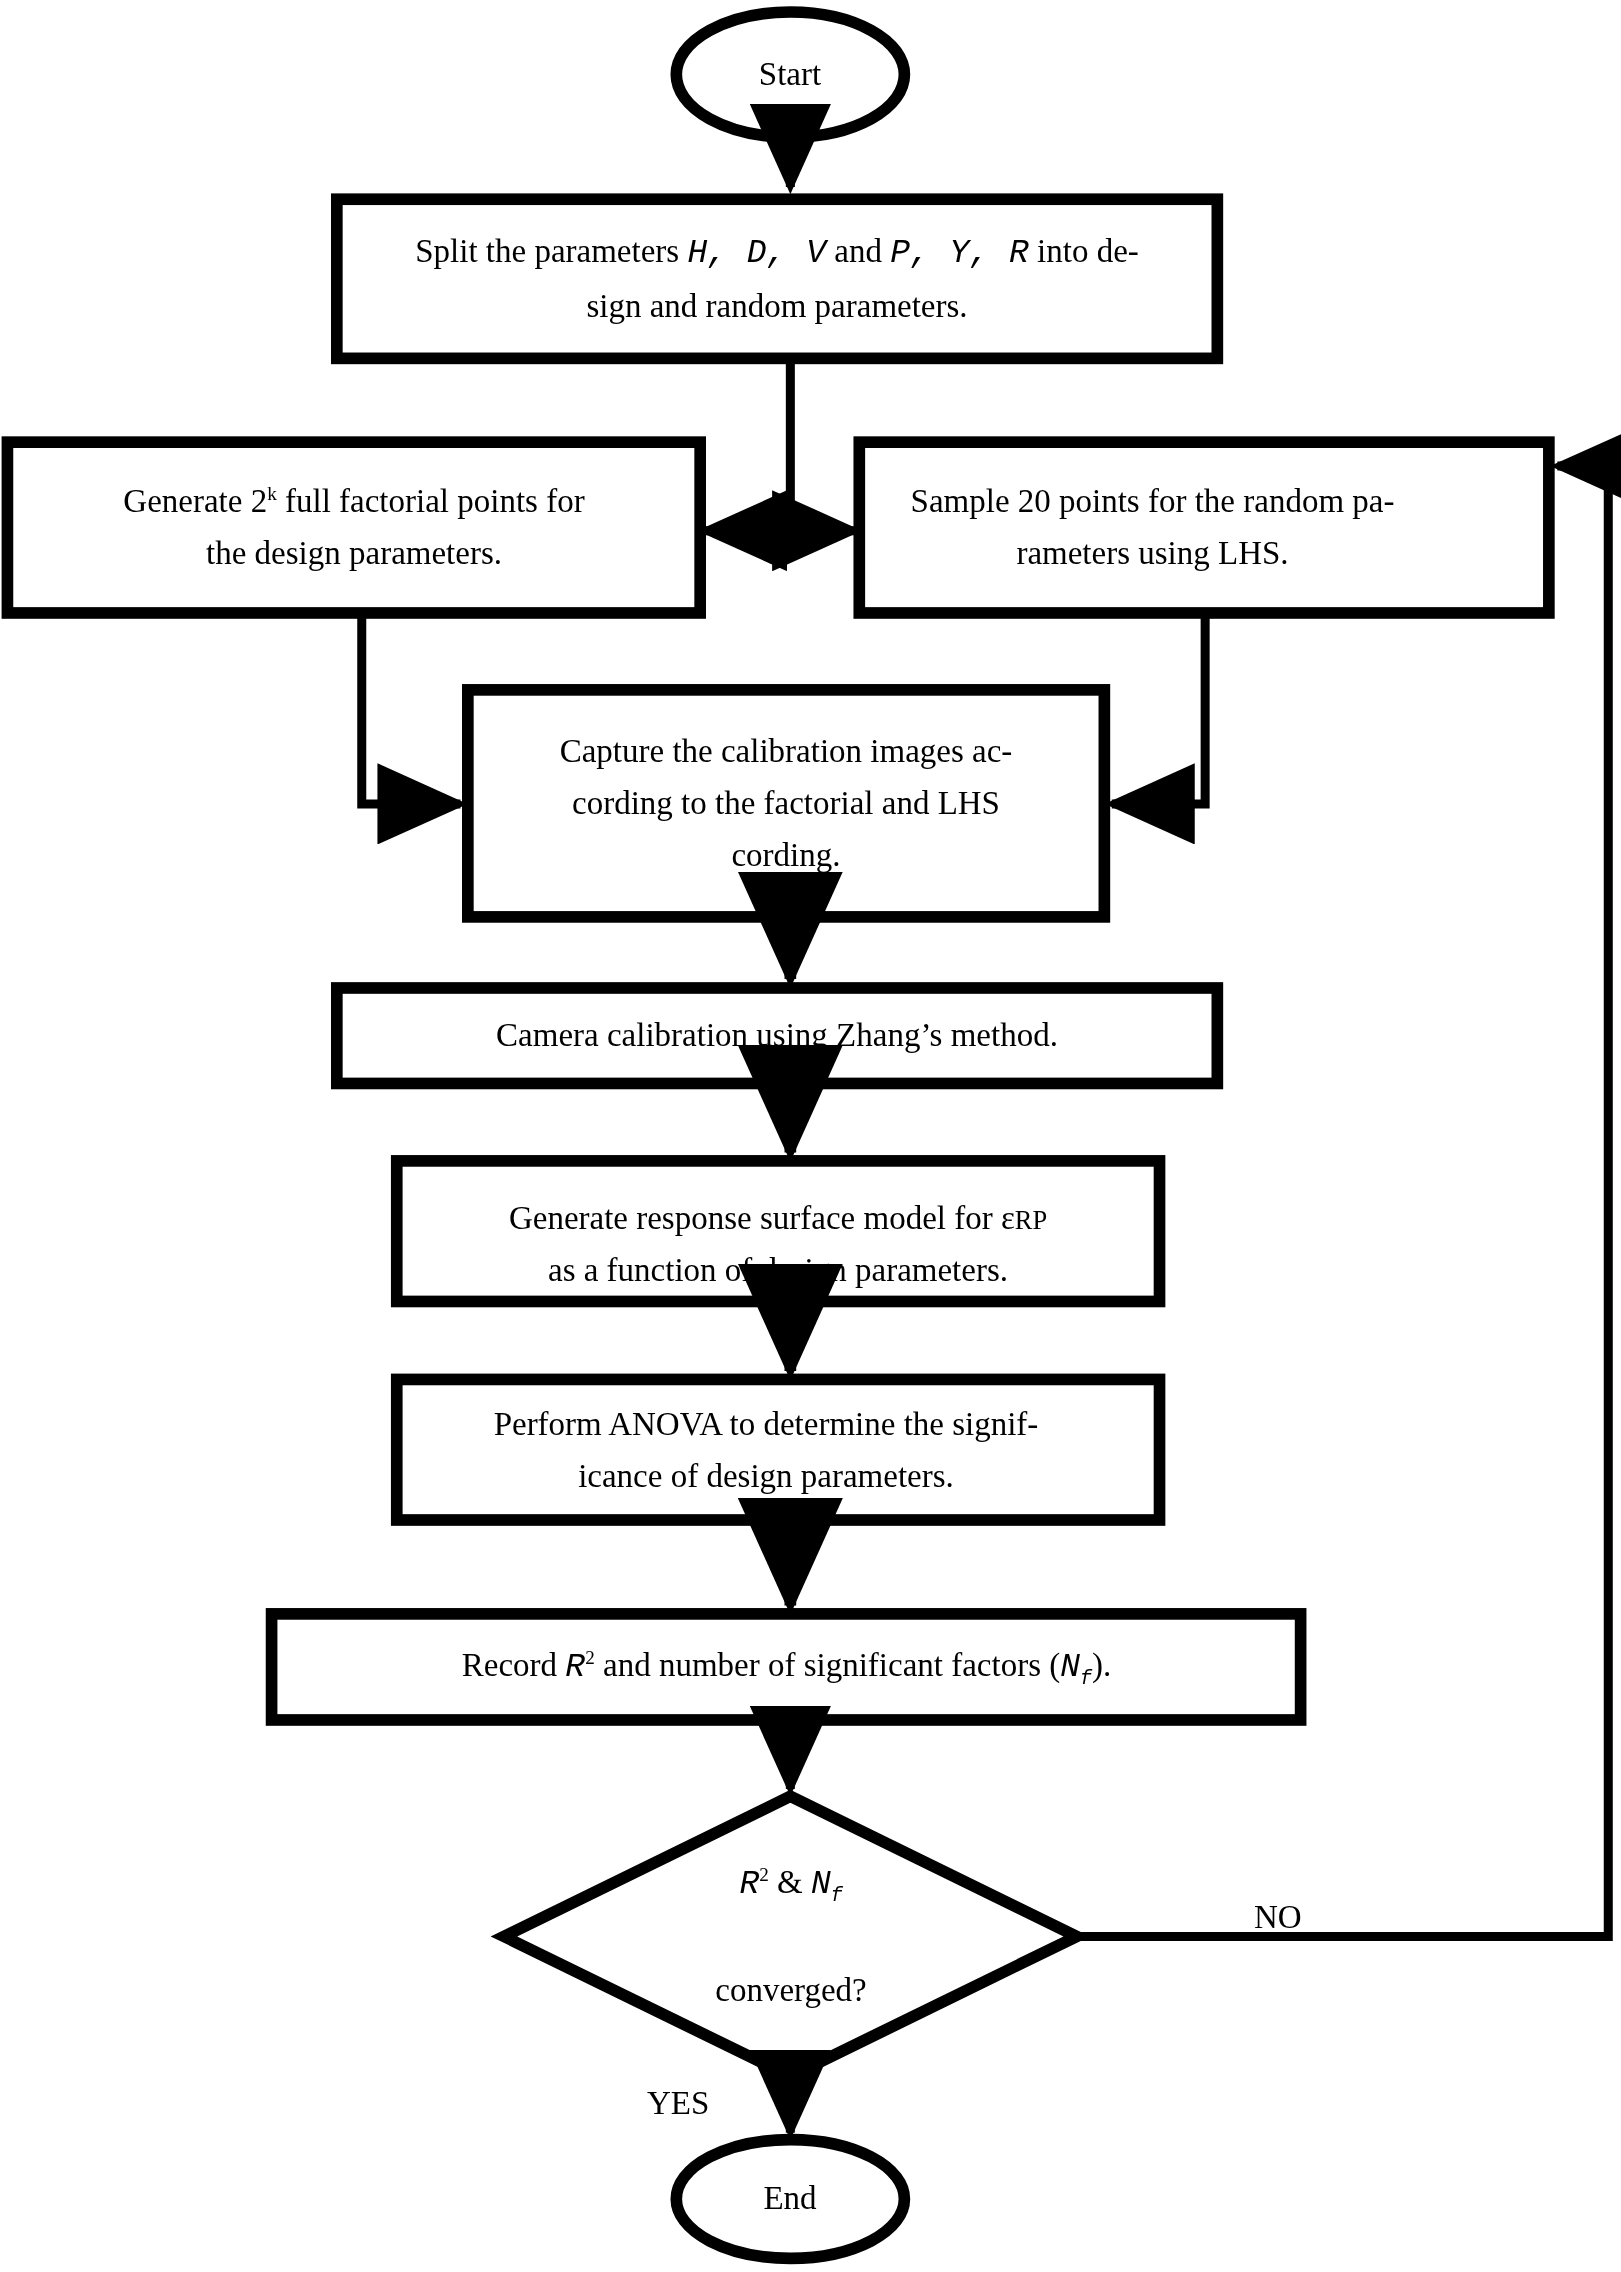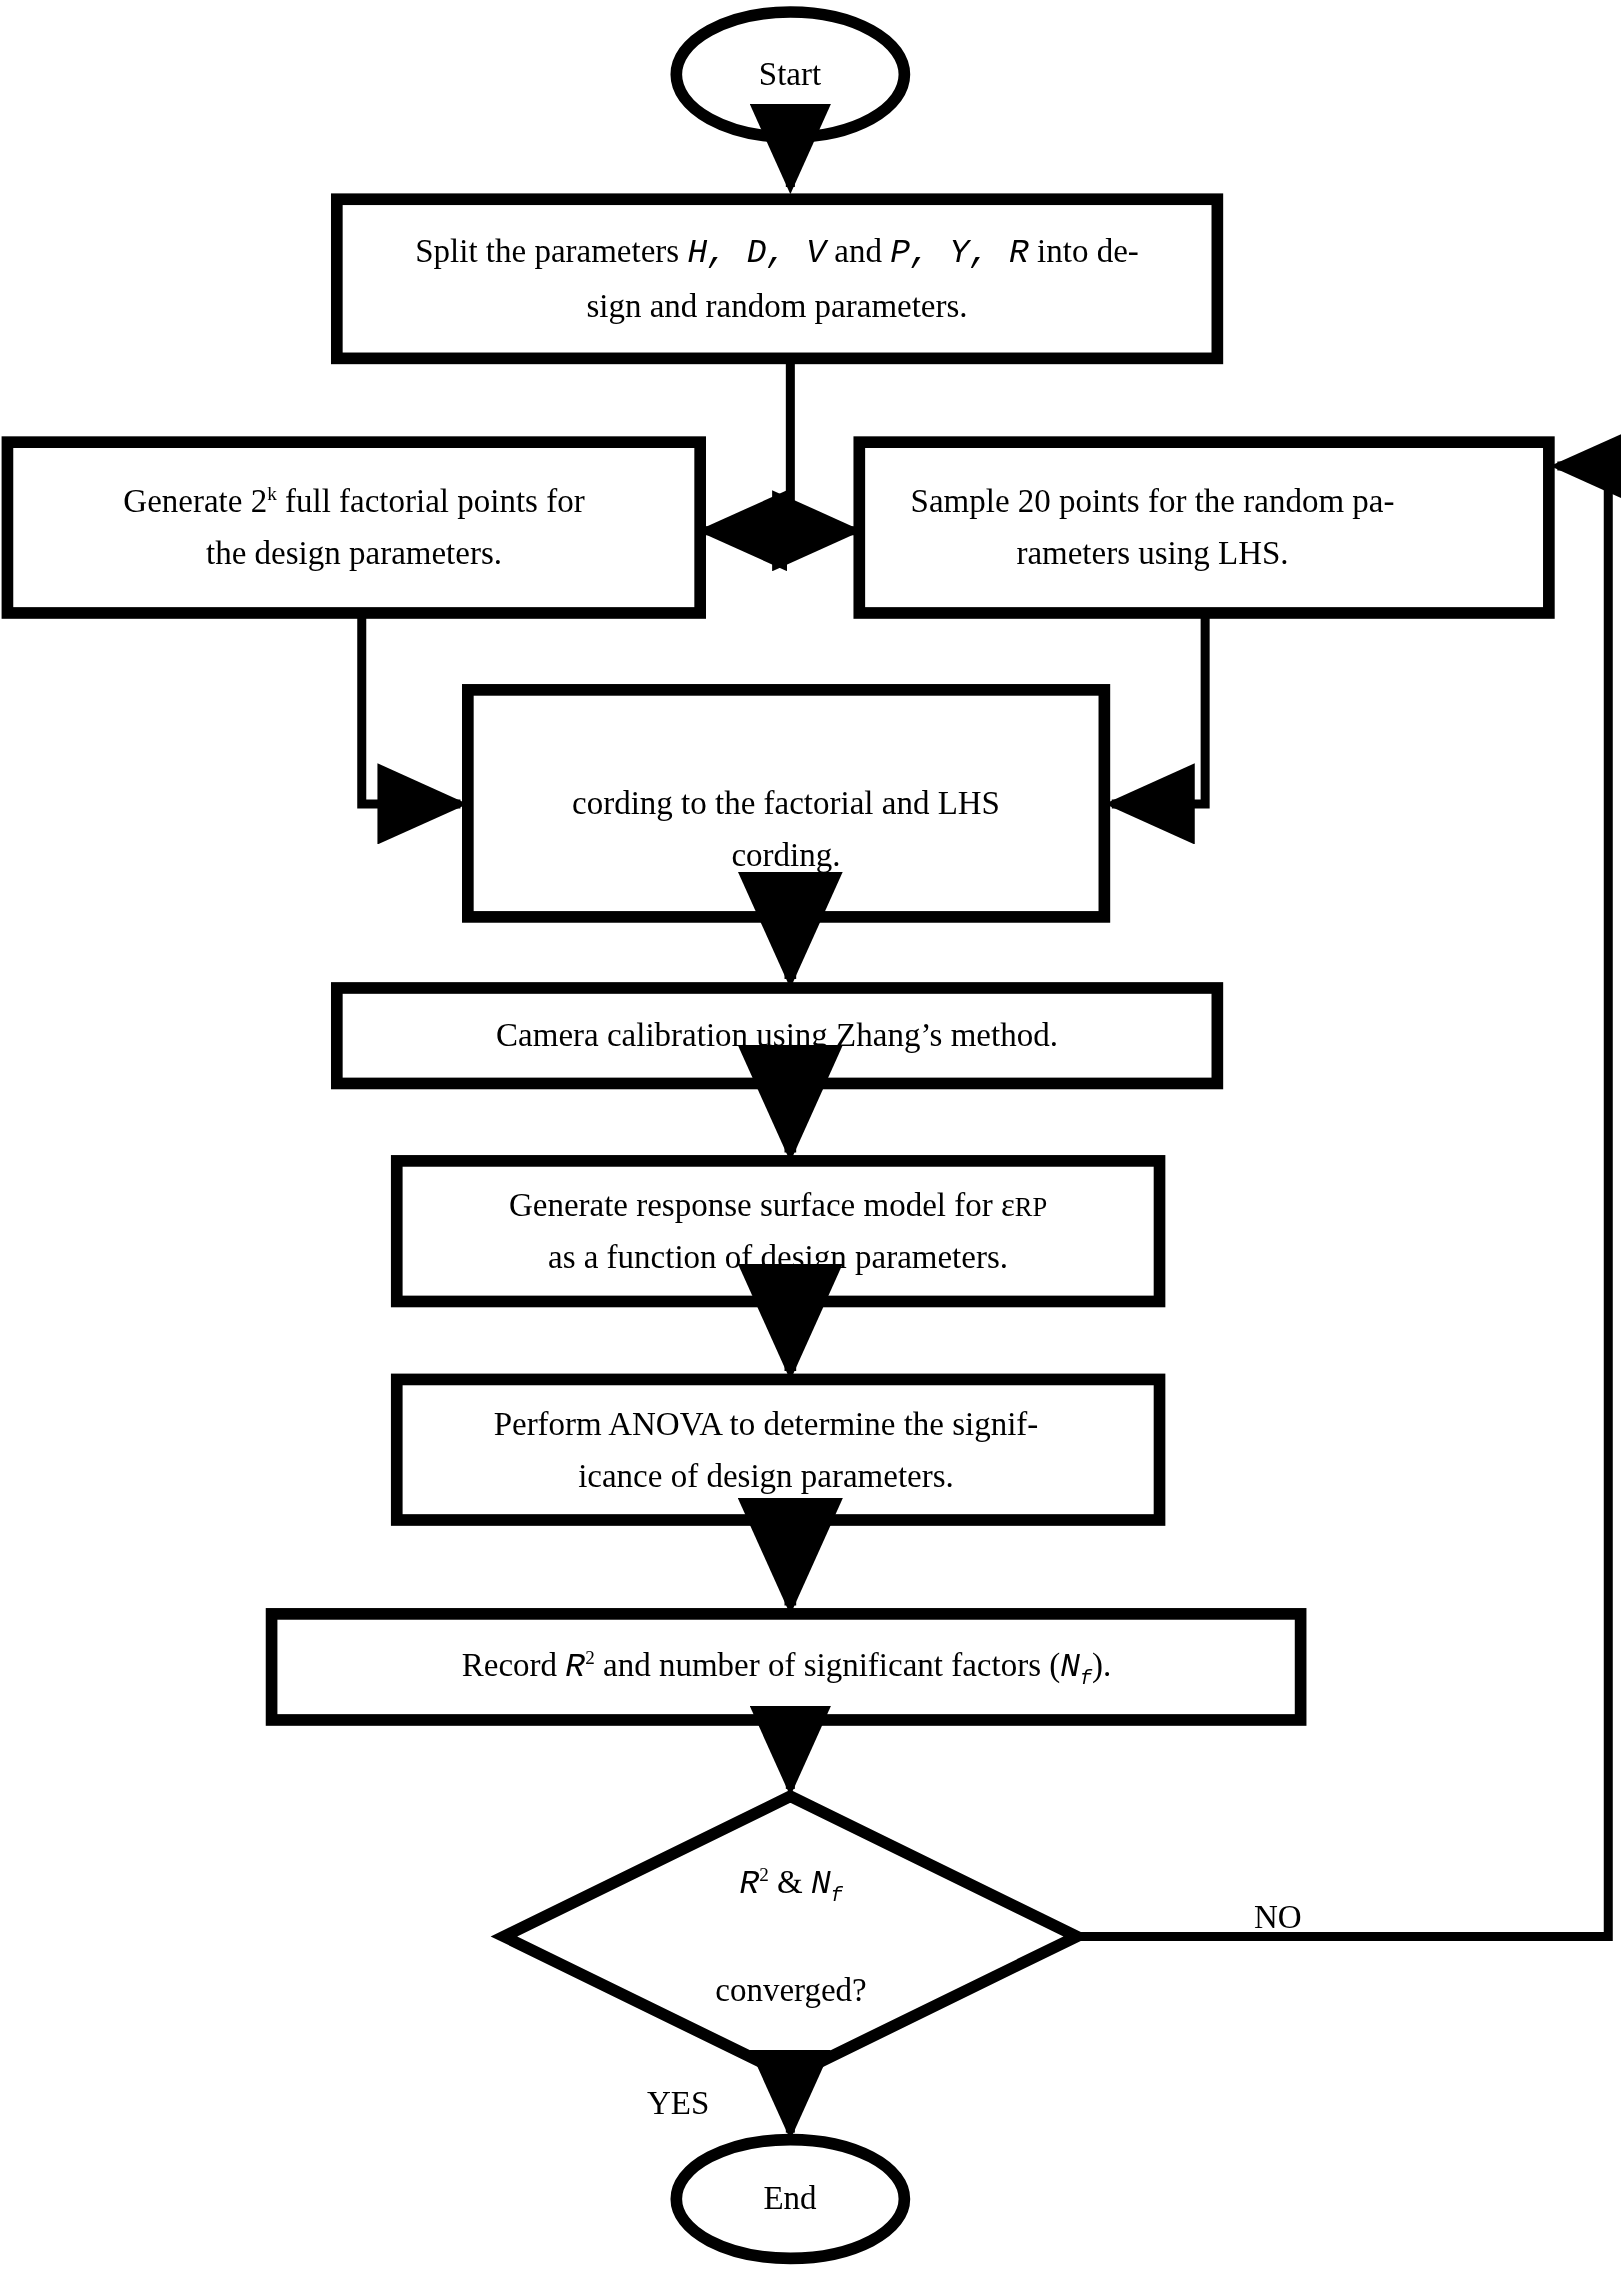--- a/index.html
+++ b/index.html
@@ -140,31 +140,31 @@
 
   <div class="node-label" style="left:816px; top:447px; width:673px; height:160px;">
     <span>
       <span>Sample 20 points for the random pa-</span><br>
       <span>rameters using LHS.</span>
     </span>
   </div>
 
   <div class="node-label" style="left:473px; top:695px; width:626px; height:216px;">
     <span>
-      <br>
+      <span>Capture the calibration images ac-</span><br>
       <span>cording to the factorial and LHS</span><br>
       <span>cording.</span>
     </span>
   </div>
 
   <div class="node-label" style="left:342px; top:993px; width:870px; height:85px;">
     <span>Camera calibration using Zhang’s method.</span>
   </div>
 
-  <div class="node-label" style="left:402px; top:1166px; width:752px; height:130px;">
+  <div class="node-label" style="left:402px; top:1166px; width:752px; height:130px;align-items:flex-end;">
     <span>
       <span>Generate response surface model for </span><span>ε</span><span class="smallcaps">RP</span><br>
       <span>as a function of design parameters.</span>
     </span>
   </div>
 
   <div class="node-label" style="left:390px; top:1385px; width:752px; height:130px;">
     <span>
       <span>Perform ANOVA to determine the signif-</span><br>
       <span>icance of design parameters.</span>

